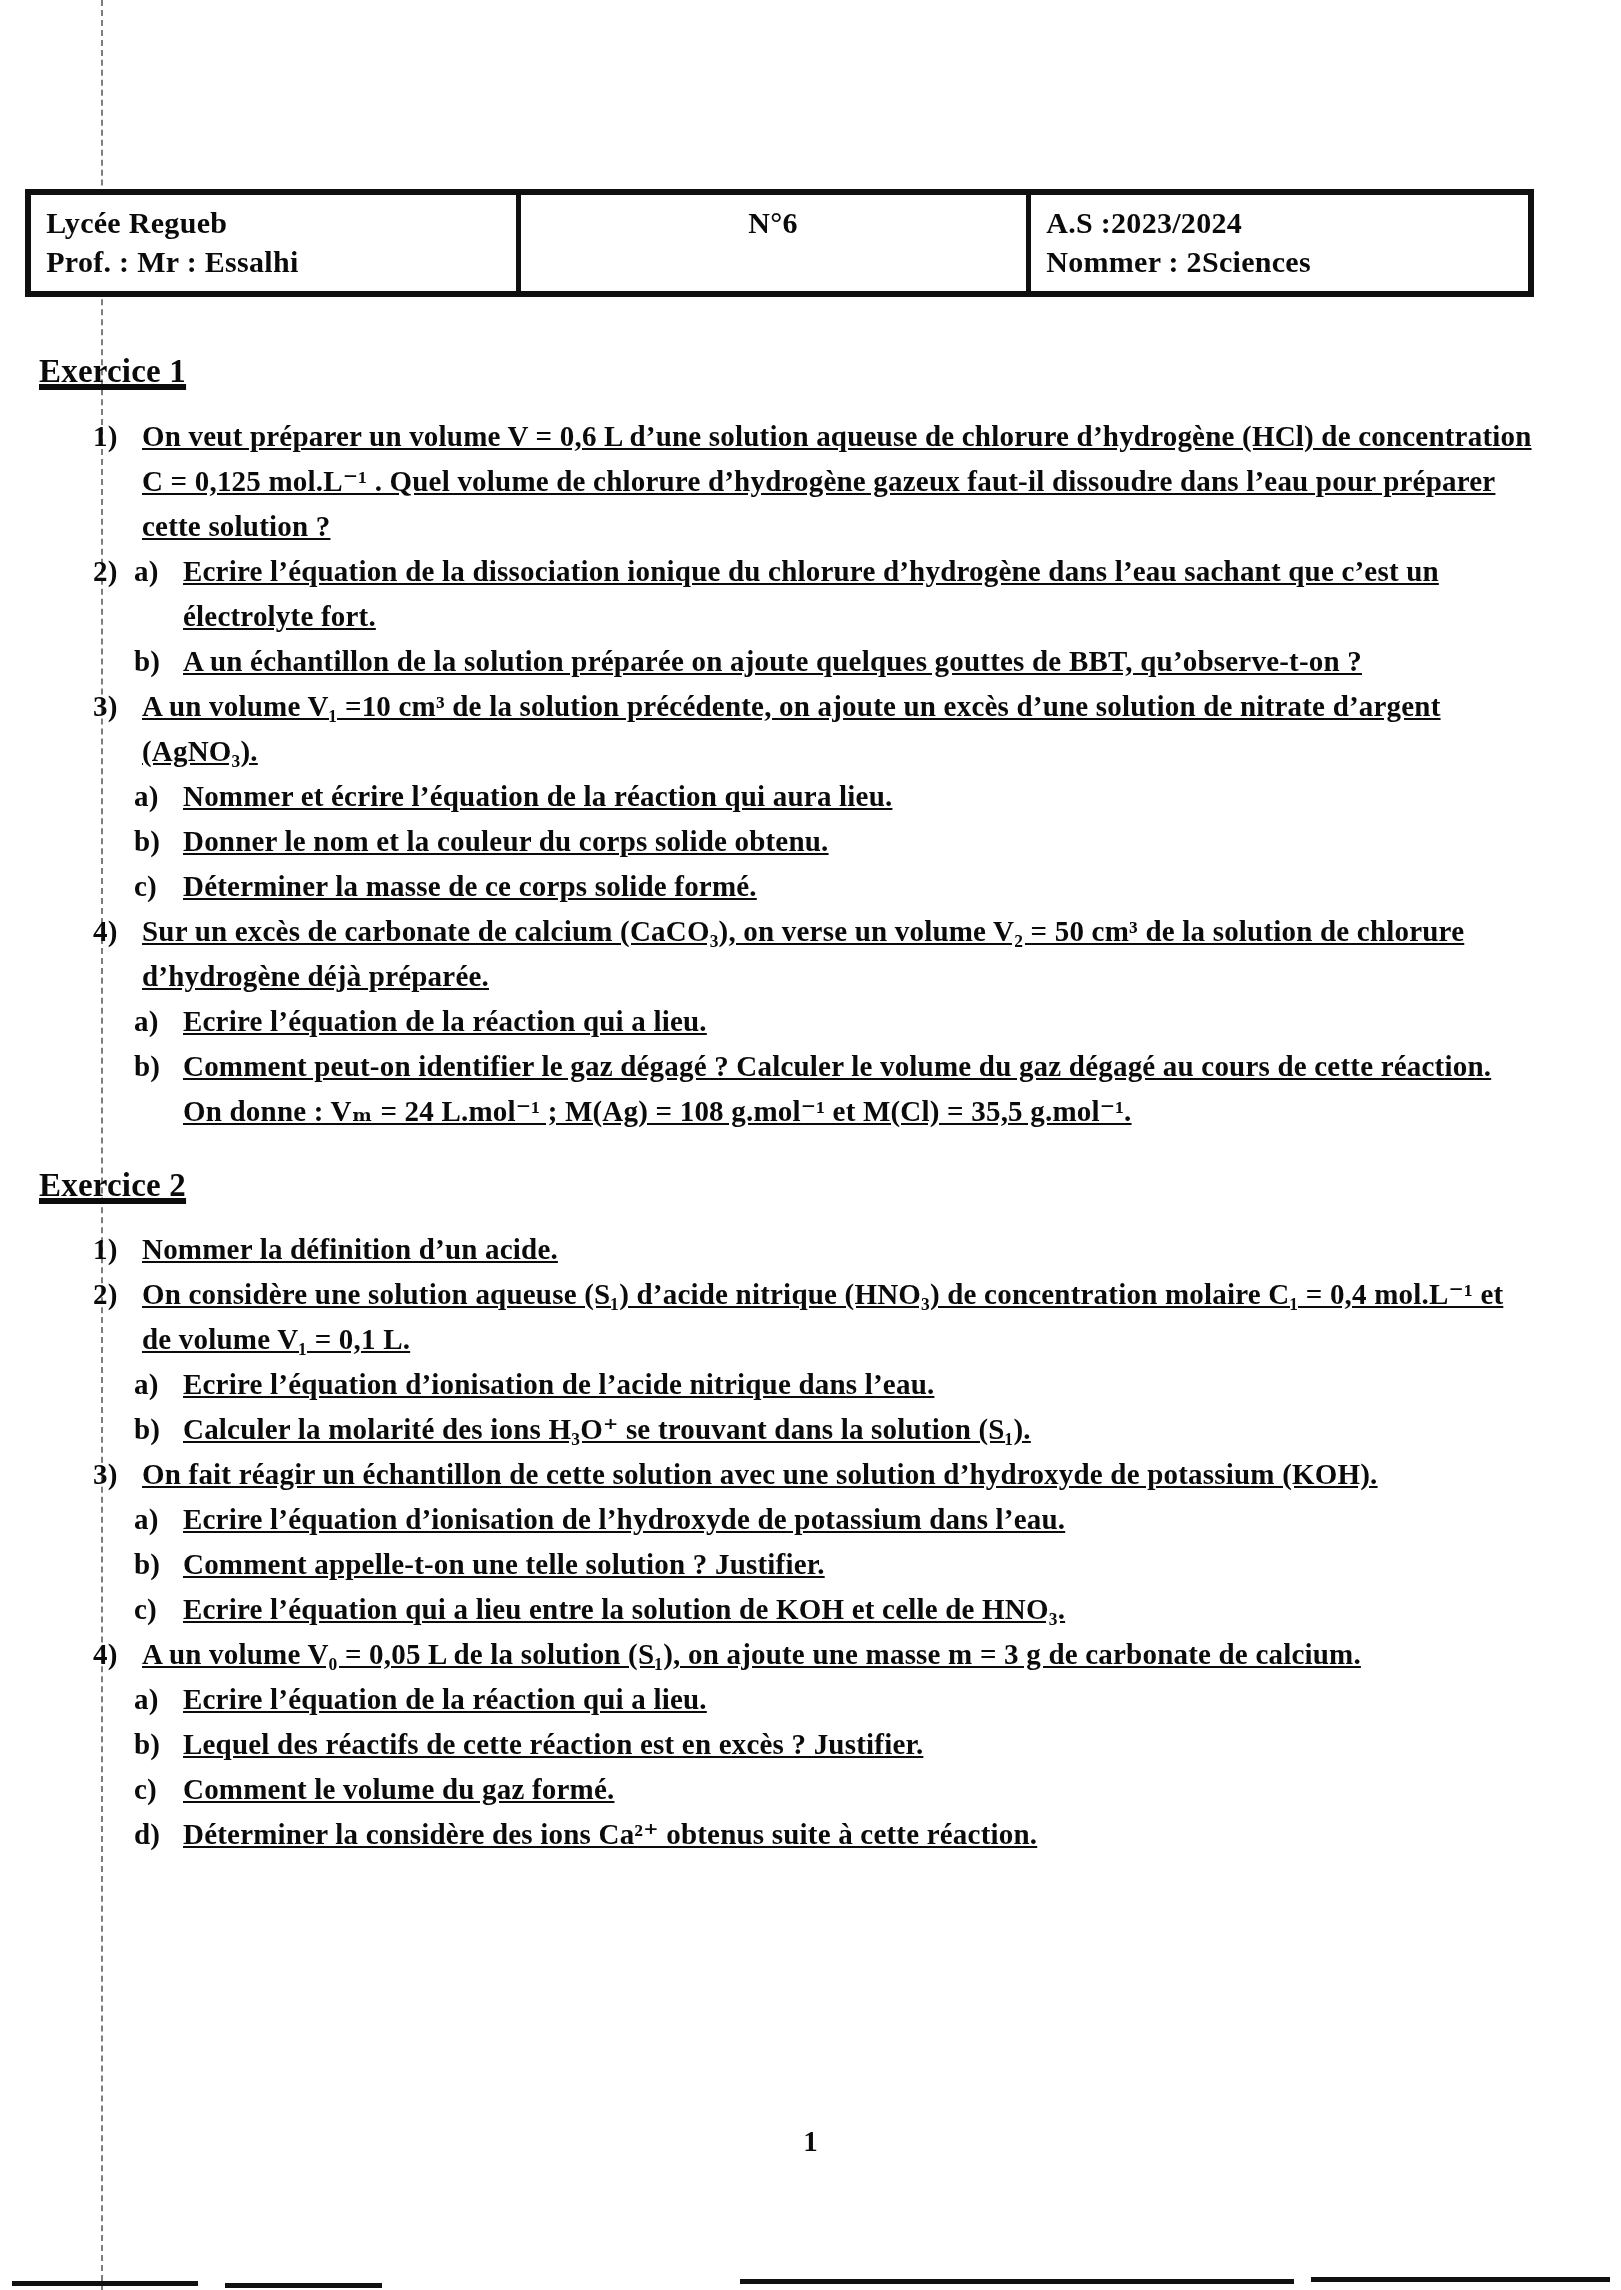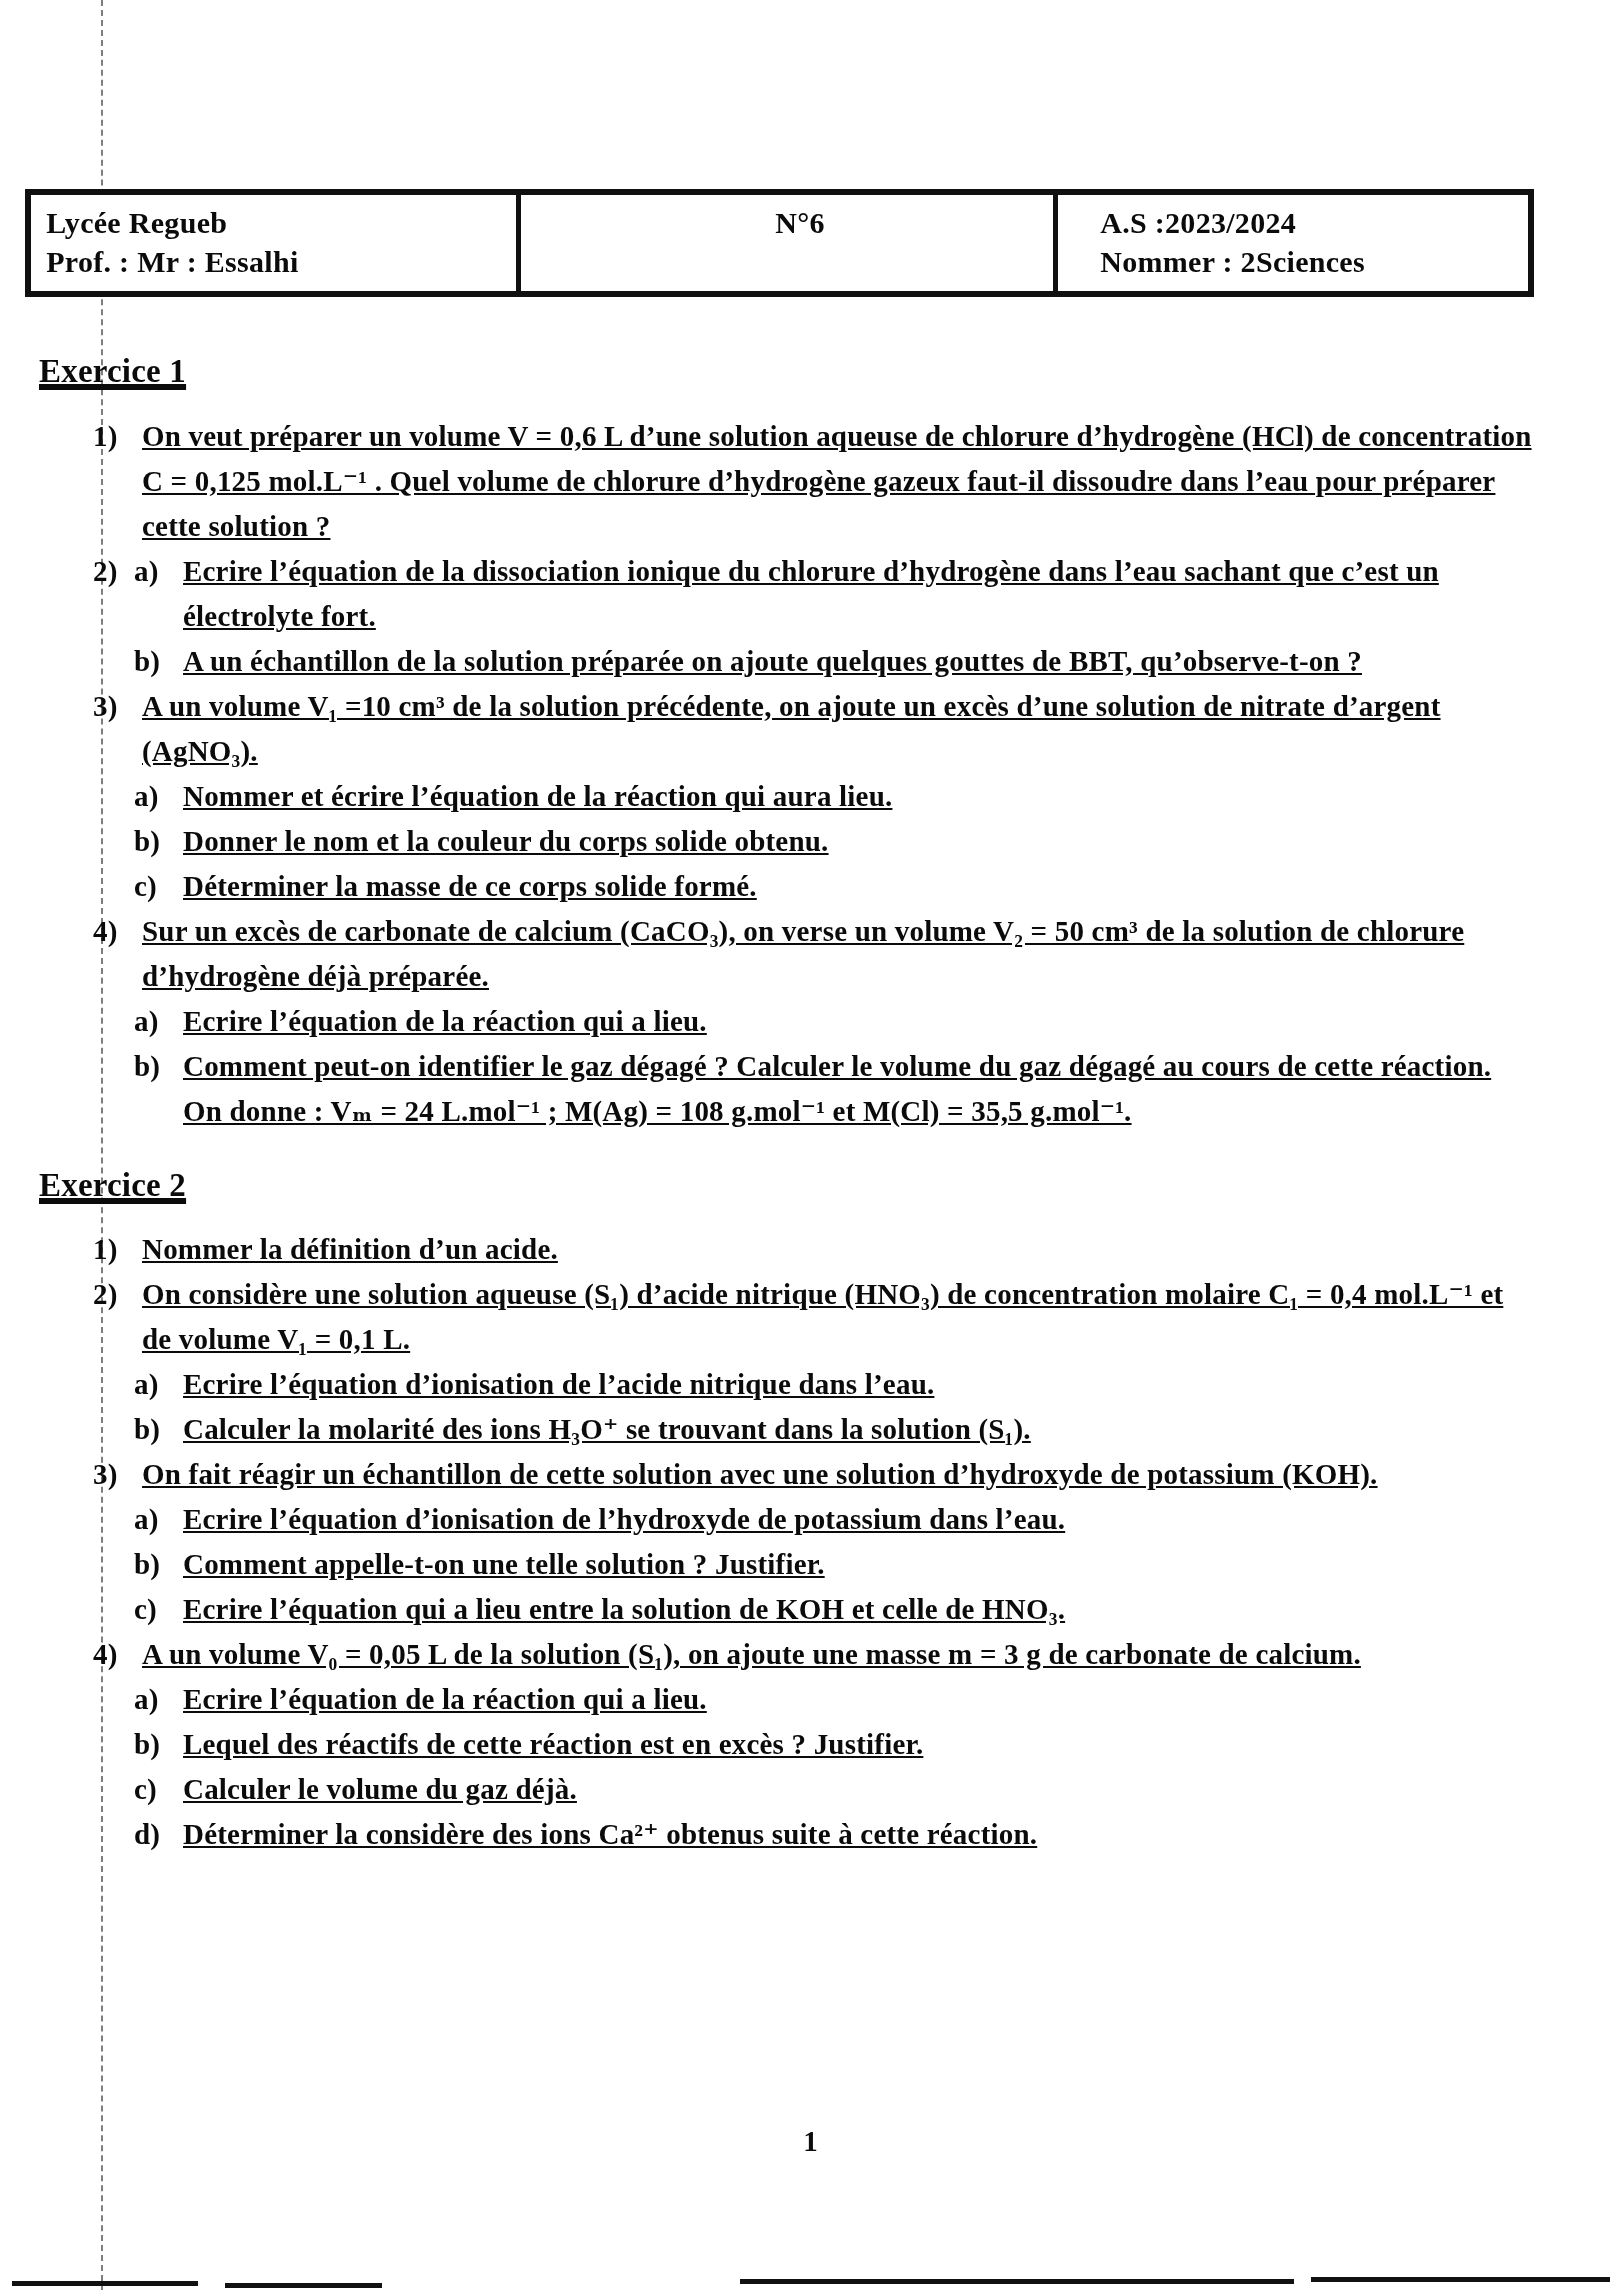--- a/index.html
+++ b/index.html
@@ -17,21 +17,20 @@
     position:absolute;left:101px;top:0;bottom:0;width:0;
     border-left:2px dashed rgba(20,20,20,.55);
   }
   
   .header-table{
     position:absolute;top:189px;left:24.5px;width:1509px;
     display:flex;align-items:stretch;
     border:6.9px solid #101010;
     box-sizing:border-box;
     background:#fff;
-    gap:27px;
   }
   .header-cell{
     box-sizing:border-box;
     padding:7.8px 15.7px 9.8px 15.7px;
     font-weight:700;
     font-size:30px;line-height:1.3;
     letter-spacing:0.3px;
   }
   .cell-school{flex:0 0 490px;border-right:5.9px solid #101010;}
   .cell-series{flex:0 0 510px;border-right:5.9px solid #101010;text-align:center;}
@@ -192,21 +191,21 @@
       <div class="q sub">
         <span class="qnum">a)</span>
         <span class="qtext">Ecrire l’équation de la réaction qui a lieu.</span>
       </div>
       <div class="q sub">
         <span class="qnum">b)</span>
         <span class="qtext">Lequel des réactifs de cette réaction est en excès ? Justifier.</span>
       </div>
       <div class="q sub">
         <span class="qnum">c)</span>
-        <span class="qtext">Calculer le volume du gaz déjà.</span>
+        <span class="qtext">Comment le volume du gaz formé.</span>
       </div>
       <div class="q sub">
         <span class="qnum">d)</span>
         <span class="qtext">Déterminer la considère des ions Ca²⁺ obtenus suite à cette réaction.</span>
       </div>
 
     </div>
   </div>
 
   <div class="page-number">1</div>

